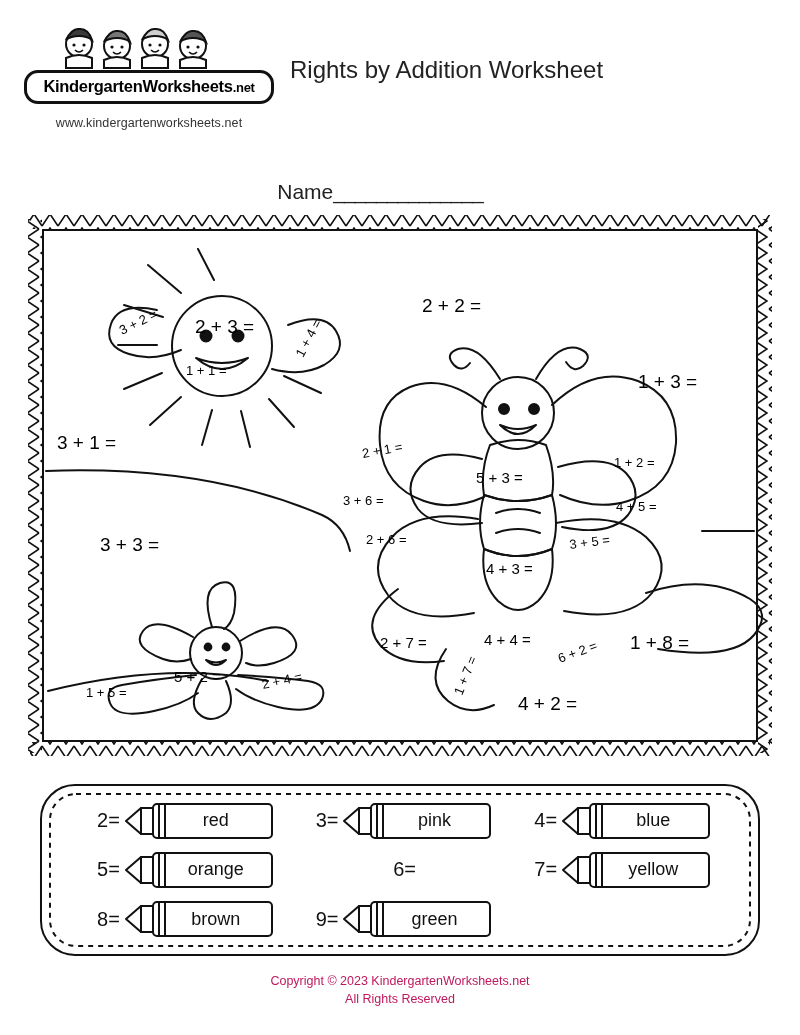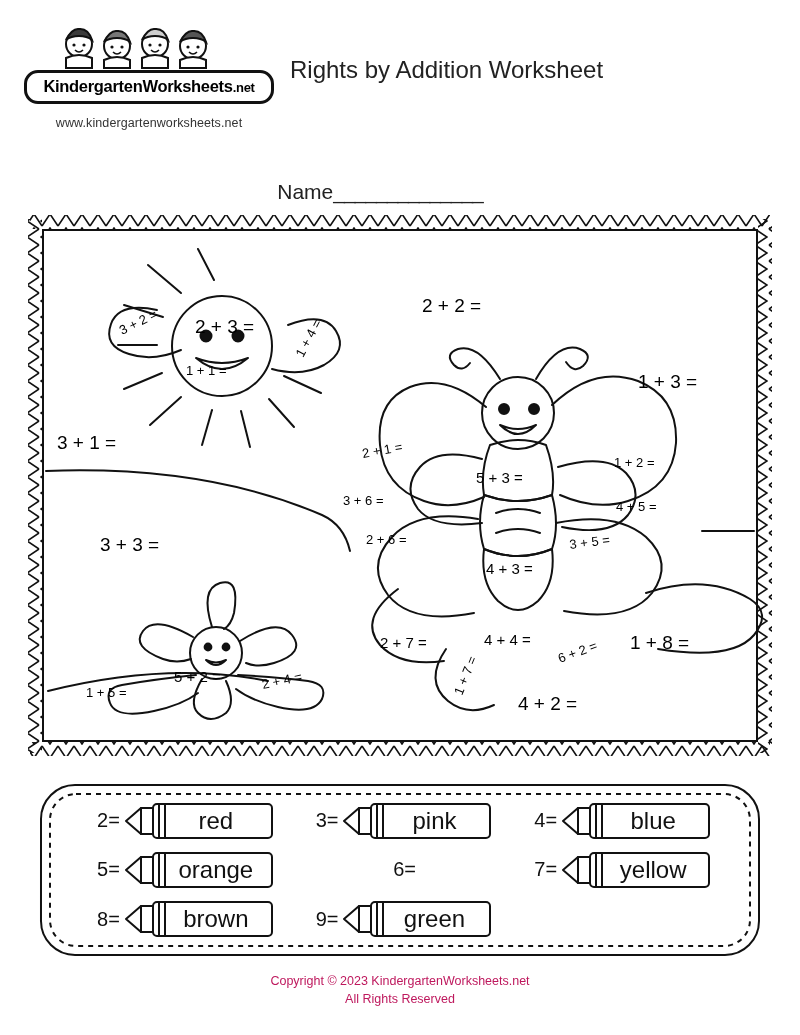--- a/index.html
+++ b/index.html
@@ -115,21 +115,21 @@
     position: relative;
     width: 152px; height: 40px;
   }
   .crayon-label {
     position: absolute;
     left: 34px; top: 0;
     width: 118px; height: 40px;
     display: flex;
     align-items: center;
     justify-content: center;
-    font-size: 24px;
+    font-size: 18px;
     color: #111;
   }
 
   
   .footer {
     position: absolute;
     left: 0; top: 972px; width: 800px;
     text-align: center;
     font-size: 12.5px;
     color: #be185d;

